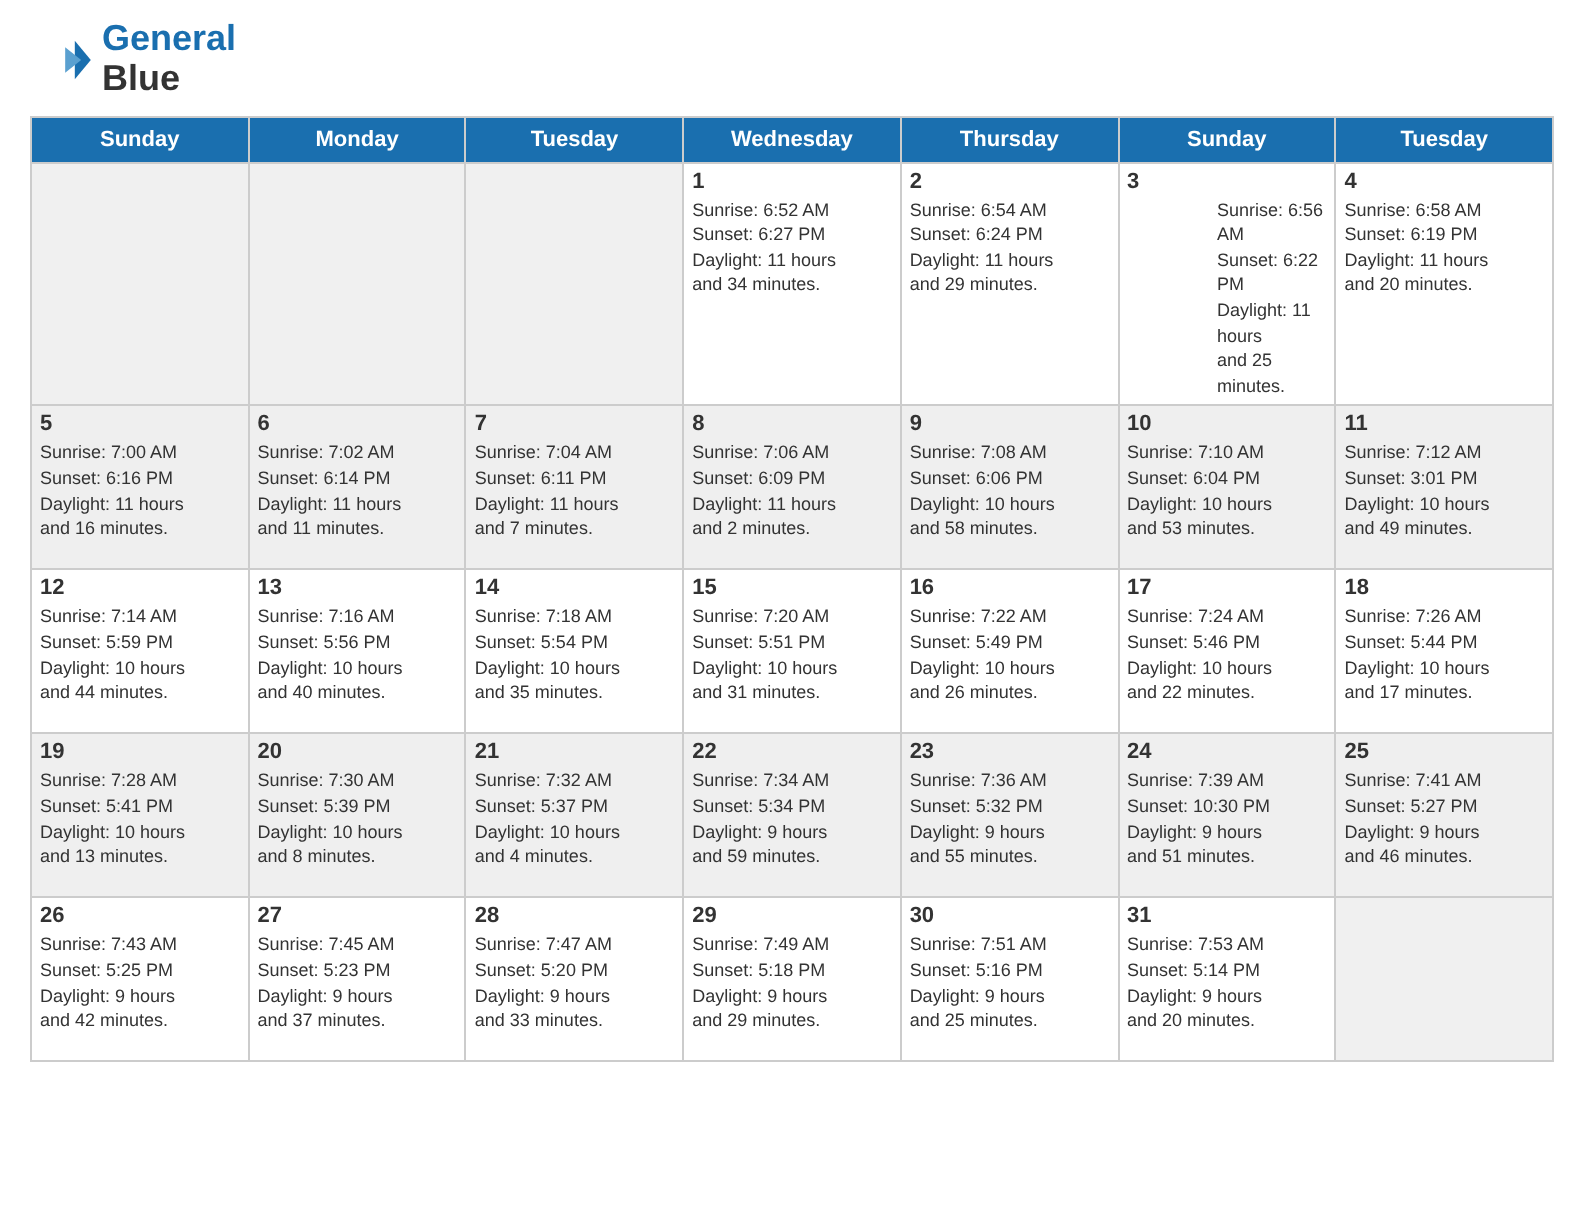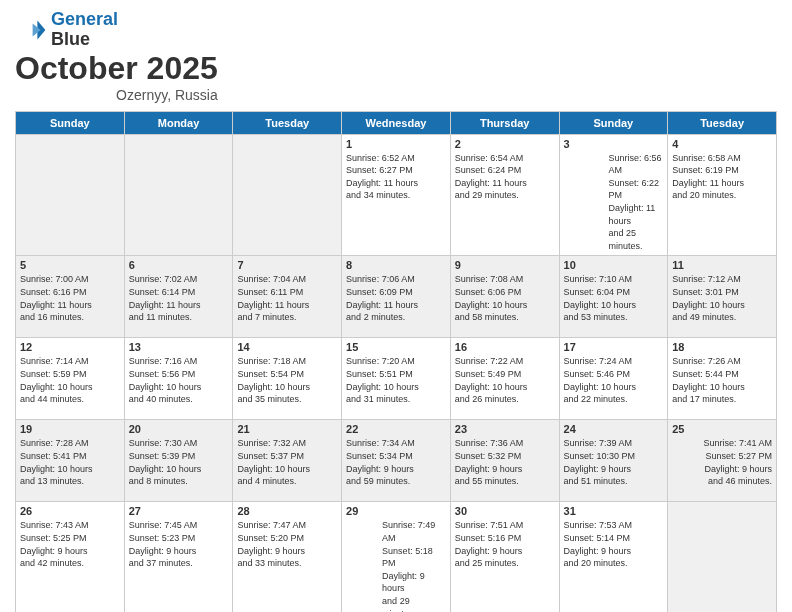--- a/index.html
+++ b/index.html
@@ -101,24 +101,20 @@
     <div class="logo">
       <svg class="logo-icon" viewBox="0 0 40 40">
         <polygon points="28,8 38,20 28,32" fill="#1a6faf"></polygon>
         <polygon points="22,12 32,20 22,28" fill="#5aa0d0"></polygon>
       </svg>
       <div class="logo-text">
         <div><span class="blue">General</span></div>
         <div>Blue</div>
       </div>
     </div>
-    <div class="title-section">
-      <div class="month-year">October 2025</div>
-      <div class="location">Ozernyy, Russia</div>
-    </div>
   </div>
 
   <table class="calendar">
     <thead>
       <tr>
       <th>Sunday</th>
           <th>Monday</th>
           <th>Tuesday</th>
           <th>Wednesday</th>
           <th>Thursday</th>
@@ -300,21 +296,21 @@
           </td>
           <td>
             <div class="day-number">24</div>
             <div class="day-info" style="white-space: pre-line;">Sunrise: 7:39 AM
 Sunset: 10:30 PM
 Daylight: 9 hours
 and 51 minutes.</div>
           </td>
           <td>
             <div class="day-number">25</div>
-            <div class="day-info" style="white-space: pre-line; text-align: right;">Sunrise: 7:41 AM
+            <div class="day-info" style="white-space: pre-line;">Sunrise: 7:41 AM
 Sunset: 5:27 PM
 Daylight: 9 hours
 and 46 minutes.</div>
           </td>
         </tr>
         <tr>
           <td>
             <div class="day-number">26</div>
             <div class="day-info" style="white-space: pre-line;">Sunrise: 7:43 AM
 Sunset: 5:25 PM
@@ -330,21 +326,21 @@
           </td>
           <td>
             <div class="day-number">28</div>
             <div class="day-info" style="white-space: pre-line;">Sunrise: 7:47 AM
 Sunset: 5:20 PM
 Daylight: 9 hours
 and 33 minutes.</div>
           </td>
           <td>
             <div class="day-number">29</div>
-            <div class="day-info" style="white-space: pre-line; margin-left: 36px;">Sunrise: 7:49 AM
+            <div class="day-info" style="white-space: pre-line;">Sunrise: 7:49 AM
 Sunset: 5:18 PM
 Daylight: 9 hours
 and 29 minutes.</div>
           </td>
           <td>
             <div class="day-number">30</div>
             <div class="day-info" style="white-space: pre-line;">Sunrise: 7:51 AM
 Sunset: 5:16 PM
 Daylight: 9 hours
 and 25 minutes.</div>

